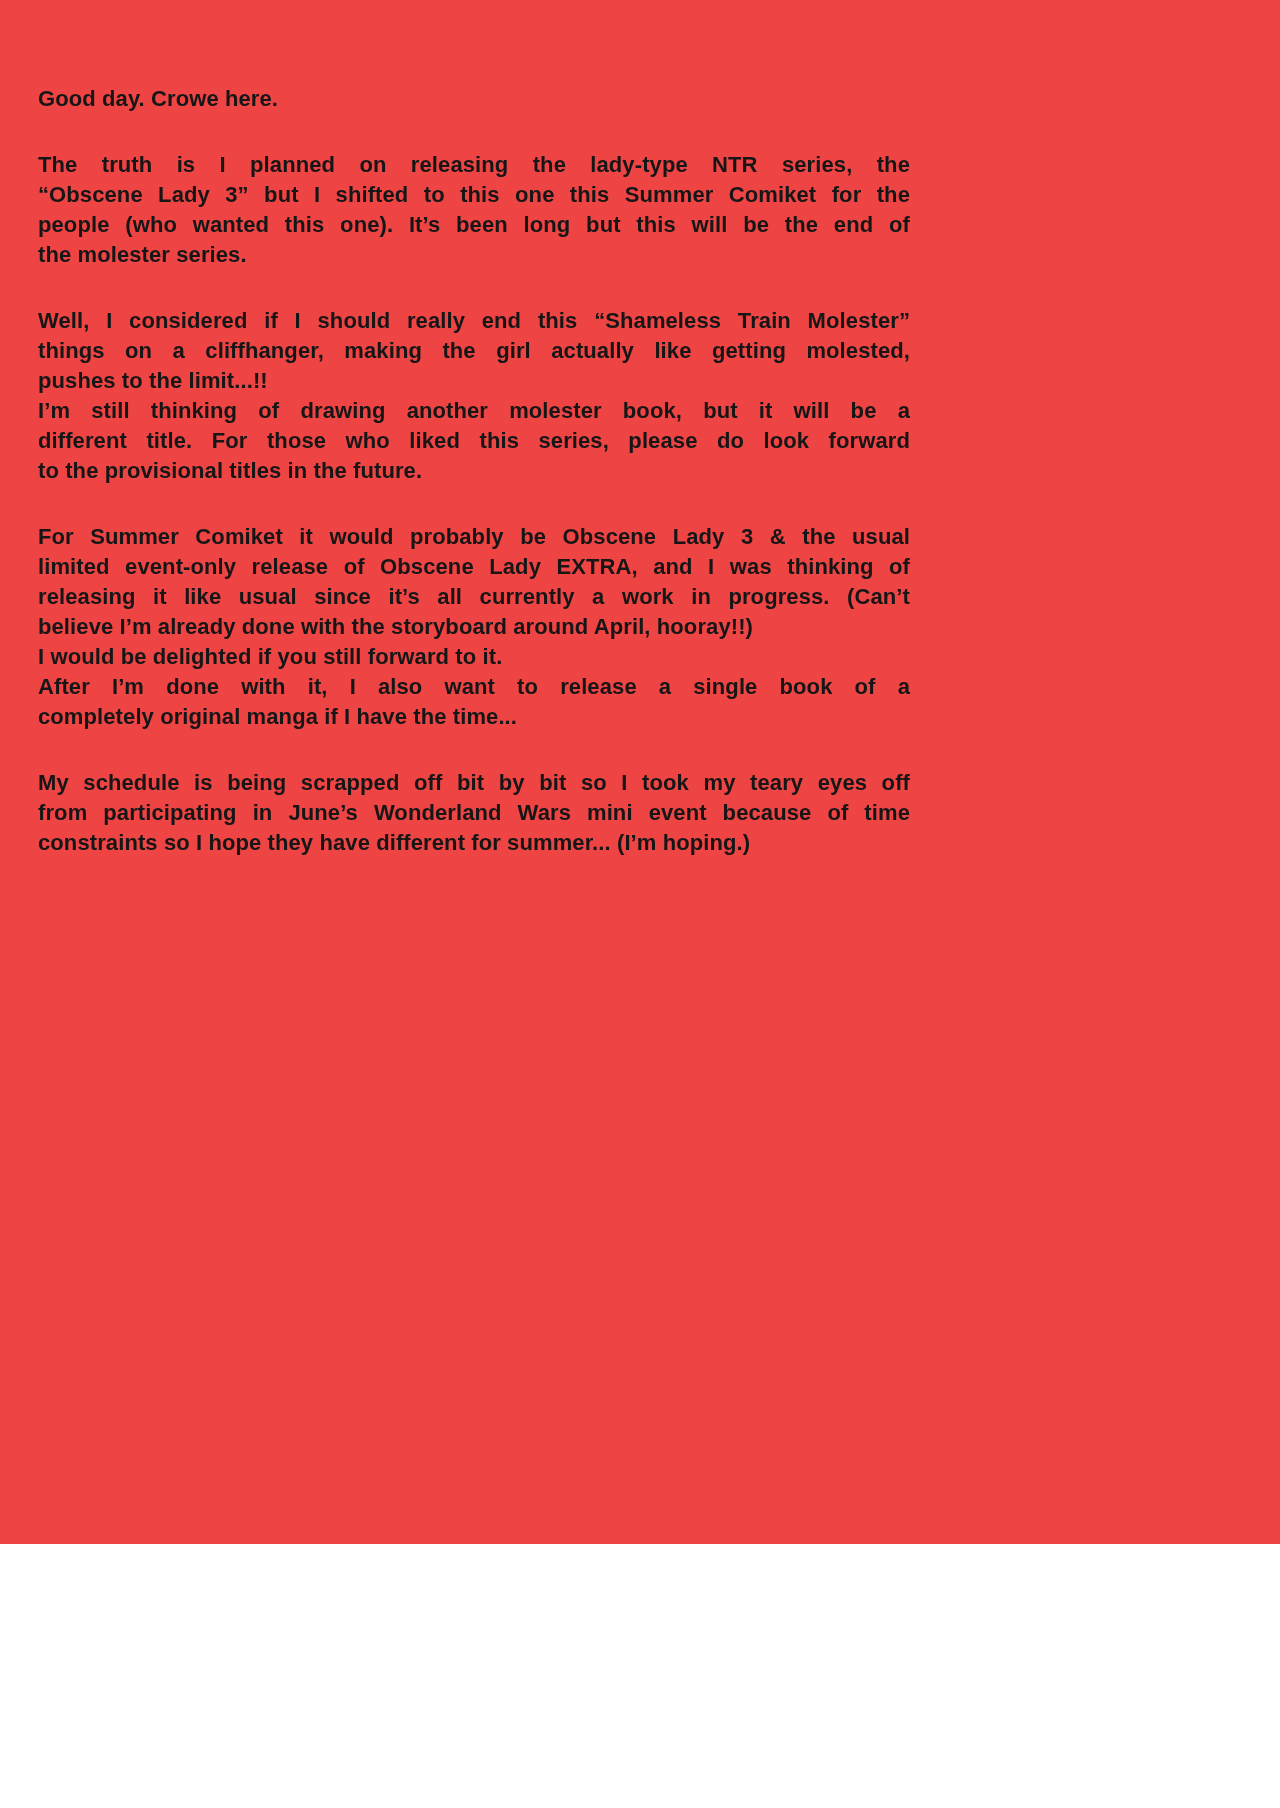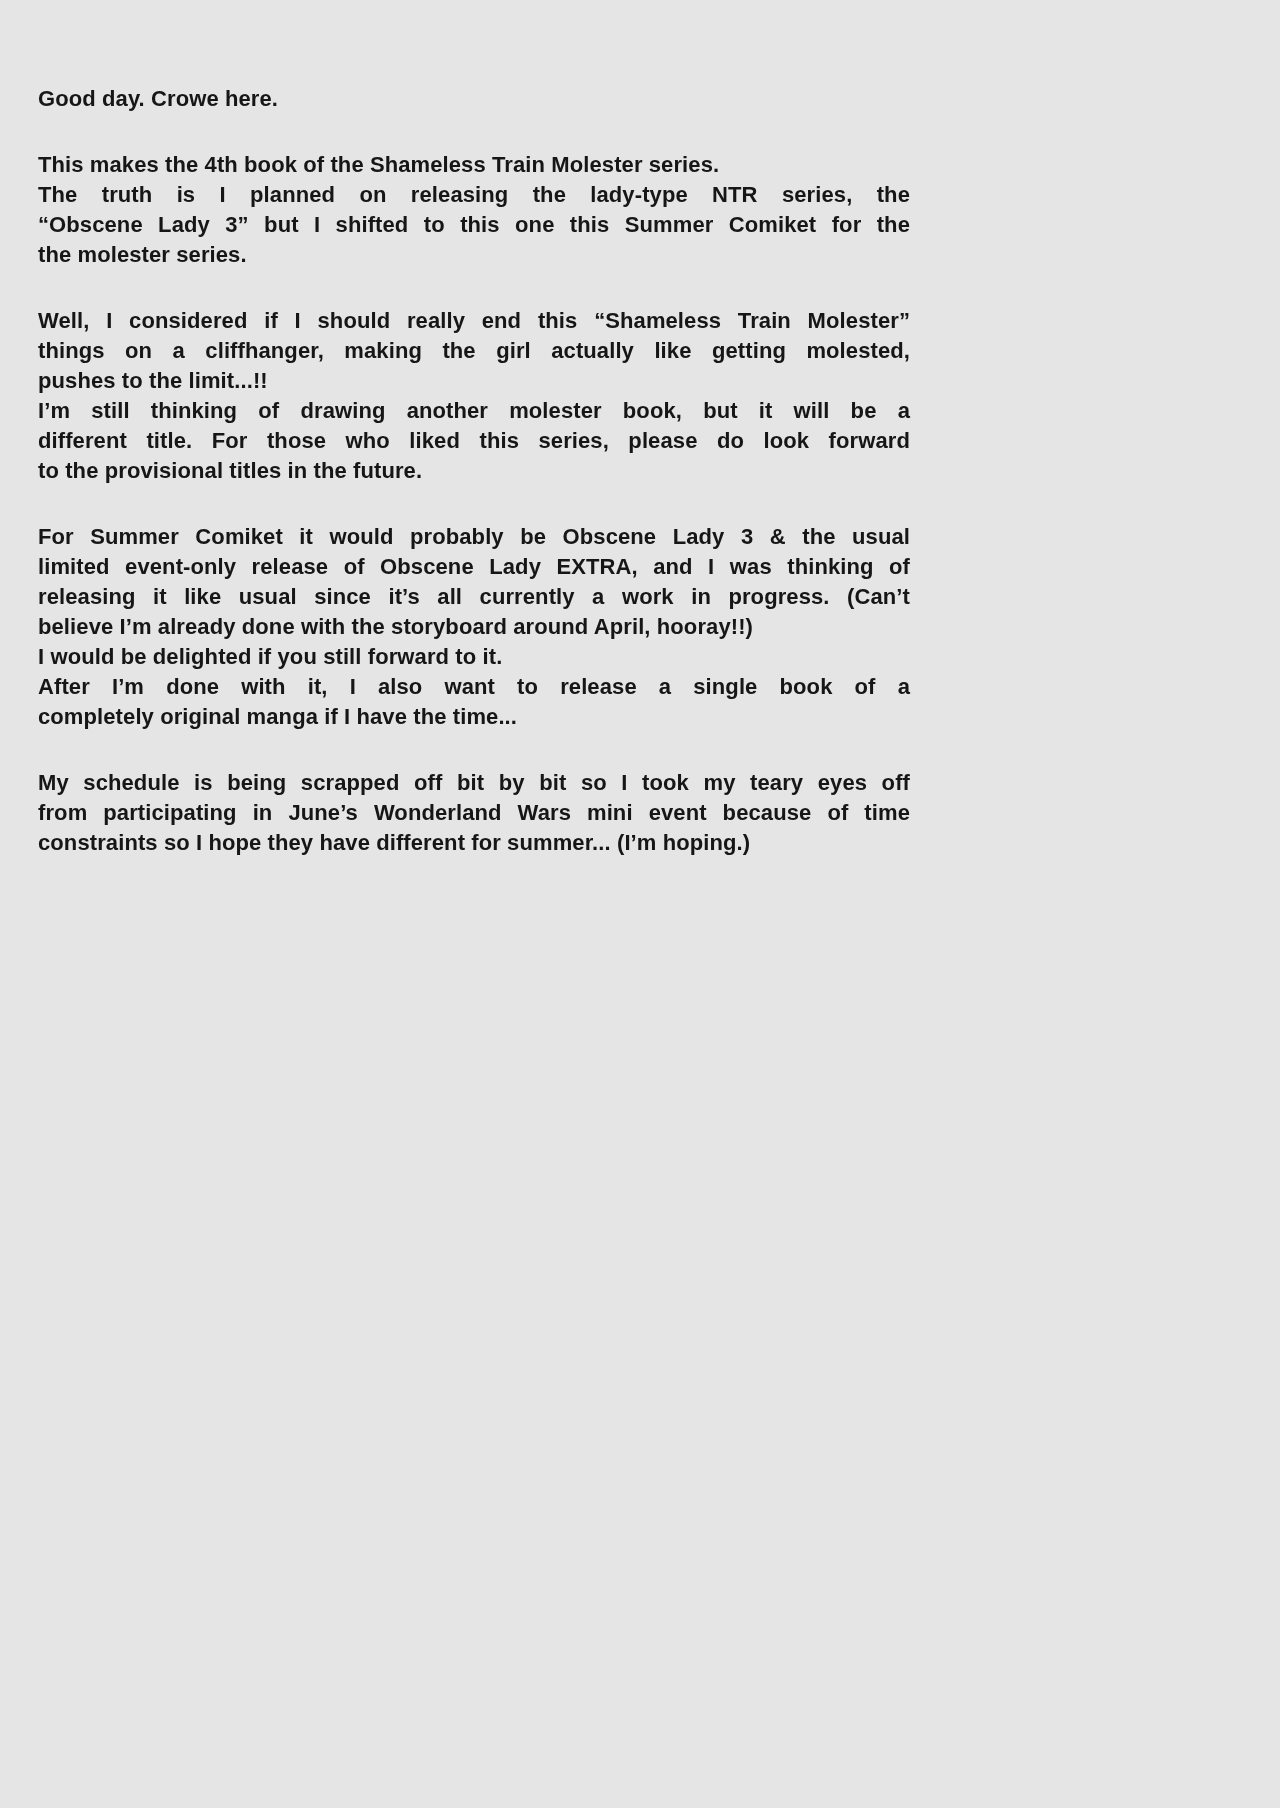--- a/index.html
+++ b/index.html
@@ -8,22 +8,22 @@
   }
   body {
     width: 1280px;
     height: 1808px;
     background: #ffffff;
     overflow: hidden;
   }
   .page {
     position: relative;
     width: 1280px;
-    height: 1808px;
-    background: #e5e5e5;
+    height: 1544px;
+    background: #ef4444;
   }
   .text-block {
     position: absolute;
     left: 38px;
     top: 84px;
     width: 872px;
     color: #161616;
     font-family: "Liberation Sans", "DejaVu Sans", sans-serif;
     font-weight: bold;
     font-size: 22px;
@@ -47,23 +47,23 @@
 </style>
 </head>
 <body style="background: rgb(255, 255, 255);">
 
 <div class="page">
   <div class="text-block" style="color: rgb(22, 22, 22);">
       <div class="paragraph">
         <div class="line">Good day. Crowe here.</div>
       </div>
       <div class="paragraph">
-        <div class="line">This makes the 4th book of the Shameless Train Molester series.</div>
         <div class="line justified">The truth is I planned on releasing the lady-type NTR series, the</div>
         <div class="line justified">“Obscene Lady 3” but I shifted to this one this Summer Comiket for the</div>
+        <div class="line justified">people (who wanted this one). It’s been long but this will be the end of</div>
         <div class="line">the molester series.</div>
       </div>
       <div class="paragraph">
         <div class="line justified">Well, I considered if I should really end this “Shameless Train Molester”</div>
         <div class="line justified">things on a cliffhanger, making the girl actually like getting molested,</div>
         <div class="line">pushes to the limit...!!</div>
         <div class="line justified">I’m still thinking of drawing another molester book, but it will be a</div>
         <div class="line justified">different title. For those who liked this series, please do look forward</div>
         <div class="line">to the provisional titles in the future.</div>
       </div>

